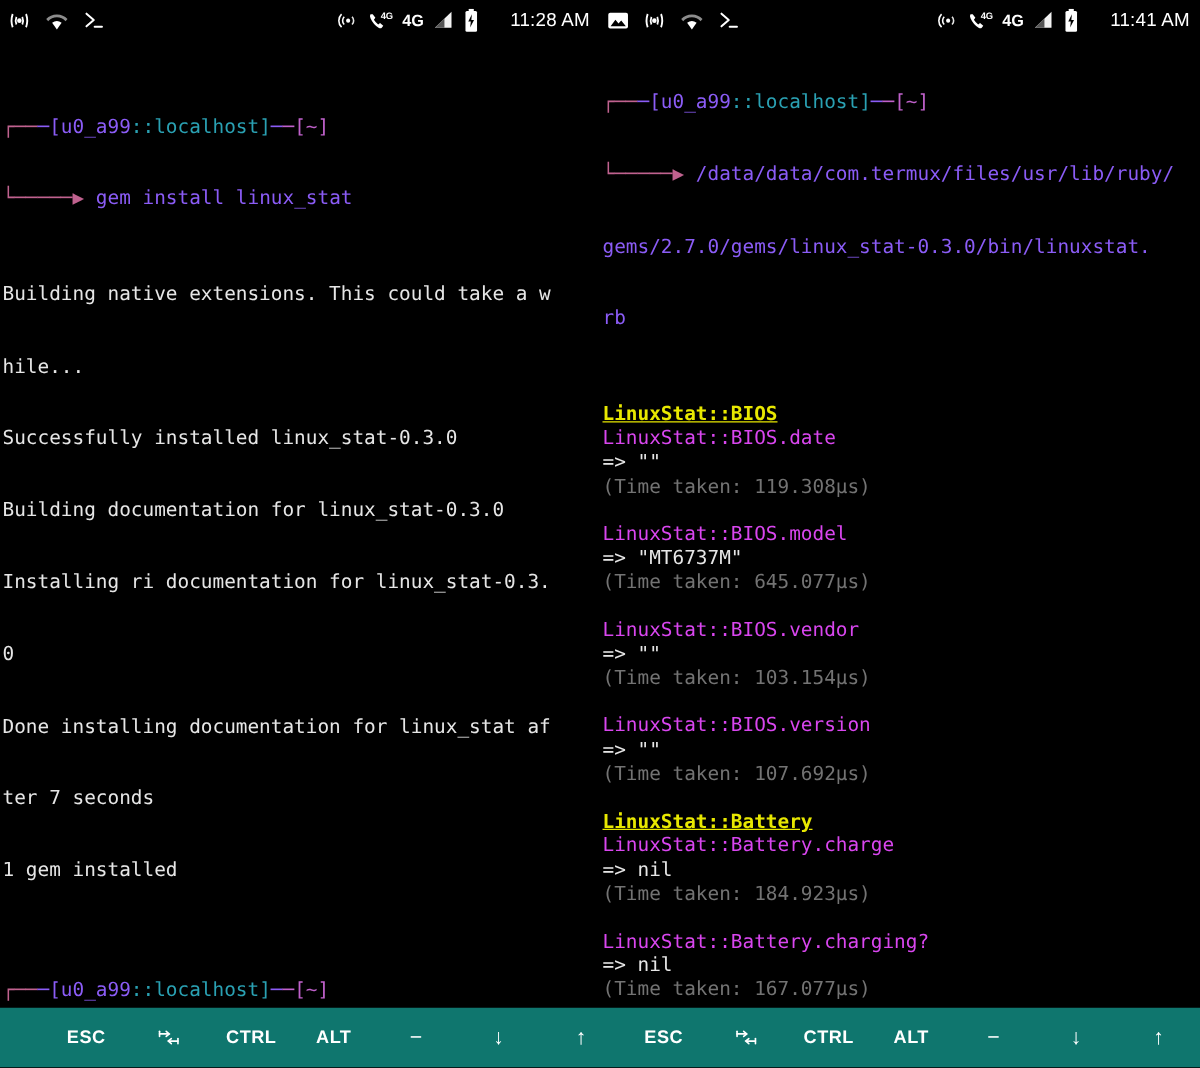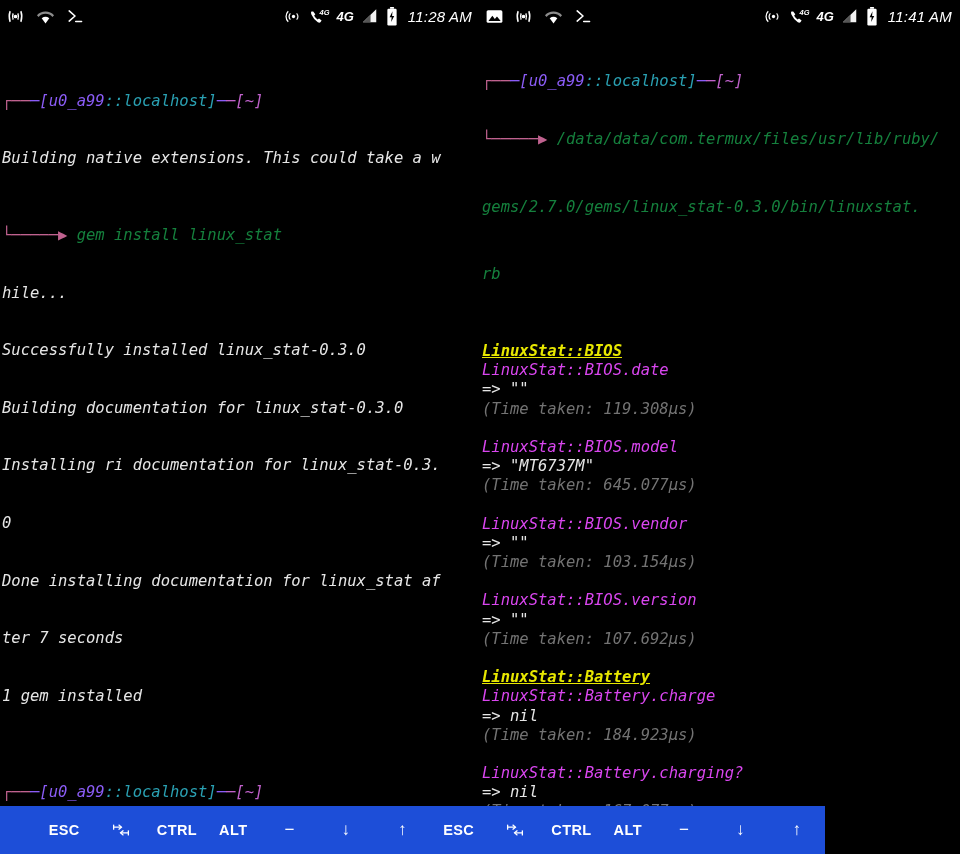--- a/index.html
+++ b/index.html
@@ -7,58 +7,58 @@
     margin: 0; padding: 0;
     width: 960px; height: 854px;
     background: #000;
     overflow: hidden;
     font-family: "DejaVu Sans Mono", monospace;
   }
   #app { position: relative; width: 960px; height: 854px; background:#000; }
 
   
   .panes { display: flex; width: 960px; height: 806px; }
-  .pane { width: 480px; height: 806px; background:#000; position: relative; overflow: hidden; font-style: italic; }
+  .pane { width: 480px; height: 806px; background:#000; position: relative; overflow: hidden; }
 
   
   .statusbar {
     height: 32px; width: 480px;
     display: flex; align-items: center;
     padding: 0 8px 0 6px;
     color: #ffffff;
     font-family: "Liberation Sans", sans-serif;
   }
   .sb-left { display: flex; align-items: center; gap: 11px; }
   .sb-right { margin-left: auto; display: flex; align-items: center; gap: 7px; }
   .sb-ico { display: inline-flex; align-items:center; justify-content:center; }
-  .sb-time { font-size: 15px; font-weight: 400; letter-spacing: .2px; margin-left: 3px; }
+  .sb-time { font-size: 15px; font-weight: 400; letter-spacing: .2px; margin-left: 18px; }
 
   
   .term {
     padding: 2px 0 0 2px;
     font-family: "DejaVu Sans Mono", monospace;
     font-size: 15.5px;
     line-height: 19.2px;
     white-space: pre;
     letter-spacing: 0px;
   }
   .term .ln { height: 19.2px; }
 
   .c-white   { color: #e6e6e6; }
-  .c-grey    { color: #15803d; margin-top: 10px; }
+  .c-grey    { color: #8b5cf6; }
   .c-green   { color: #8b5cf6; }
   .c-cyan    { color: #2aa1b3; }
   .c-pink    { color: #c061cb; }
   .c-pinkln  { color: #c0628f; }
   .c-head    { color: #e8e800; font-weight: bold; text-decoration: underline; }
   .c-meth    { color: #d946ef; }
   .c-time    { color: #737373; }
 
   
-  .toolbars { display: flex; width: 825px; height: 48px; background: #1d4ed8; padding-left: 36px; }
+  .toolbars { display: flex; width: 960px; height: 48px; background: #0f766e; padding-left: 36px; }
   .toolbar {
     width: 480px; height: 48px;
     display: flex; align-items: center;
     color: #ffffff;
     font-family: "Liberation Sans", sans-serif;
     font-size: 14.5px; font-weight: bold;
     letter-spacing: .4px;
   }
   .tkey {
     flex: 1 1 0; text-align: center;
@@ -133,23 +133,23 @@
               <path d="M7.6 5 L4.2 11.8 L6.6 11.8 L6 17.4 L9.6 10.4 L7.1 10.4 Z" fill="#000"></path>
             </svg>
           </span>
           <span class="sb-time">11:28 AM</span>
         </div>
       </div>
 
       <div class="term">
         
         <div class="ln"><span class="c-pinkln">┌──</span><span class="c-green">─[u0_a99</span><span class="c-cyan">::localhost]</span><span class="c-green">─</span><span class="c-pink">─[~]</span></div>
+        <div class="ln"><span class="c-pinkln">└─────▶</span><span class="c-white"> </span><span class="c-grey">gem install linux_stat</span></div>
+
         <div class="ln c-white">Building native extensions. This could take a w</div>
-
-        <div class="ln"><span class="c-pinkln">└─────▶</span><span class="c-white"> </span><span class="c-grey">gem install linux_stat</span></div>
         <div class="ln c-white">hile...</div>
         <div class="ln c-white">Successfully installed linux_stat-0.3.0</div>
         <div class="ln c-white">Building documentation for linux_stat-0.3.0</div>
         <div class="ln c-white">Installing ri documentation for linux_stat-0.3.</div>
         <div class="ln c-white">0</div>
         <div class="ln c-white">Done installing documentation for linux_stat af</div>
         <div class="ln c-white">ter 7 seconds</div>
         <div class="ln c-white">1 gem installed</div>
 
         

